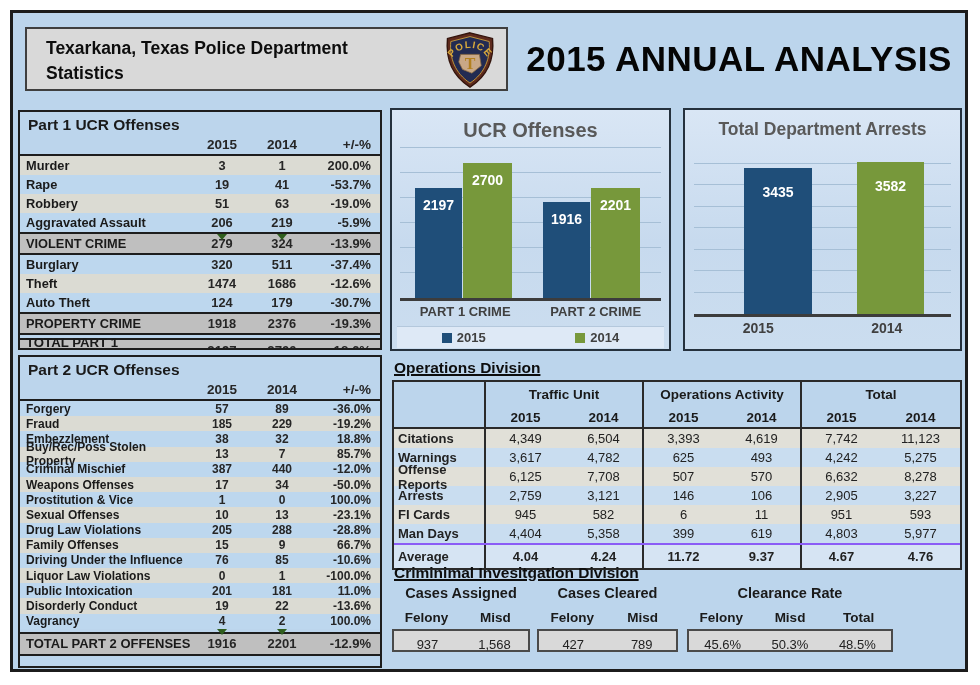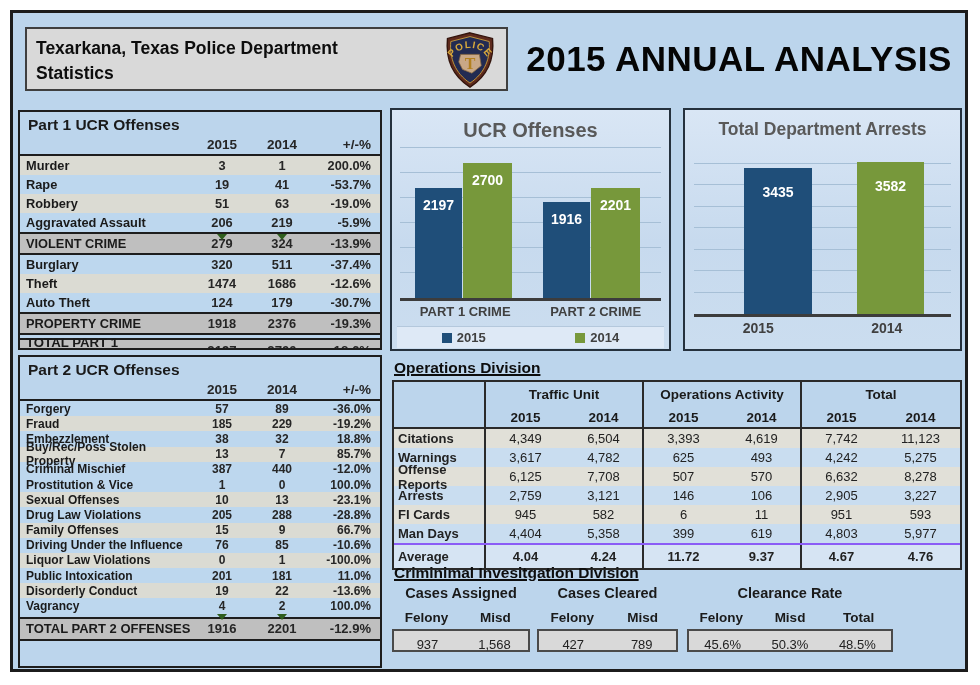--- a/index.html
+++ b/index.html
@@ -4,21 +4,21 @@
 <style>
   html,body{margin:0;padding:0;background:#fff;}
   .page{position:relative;width:980px;height:685px;background:#fff;
         font-family:"Liberation Sans",sans-serif;color:#1a1a1a;overflow:hidden;}
   .frame{position:absolute;left:10px;top:10px;width:952px;height:656px;
          background:#BCD5EC;border:3px solid #1c1c1c;overflow:hidden;}
 
   
   .hdr-box{position:absolute;left:12px;top:14px;width:483px;height:64px;
            background:#D9D9D9;border:2px solid #3f3f3f;box-sizing:border-box;}
-  .hdr-title{padding:7px 0 0 9px;font-size:17.5px;font-weight:700;line-height:1.42;color:#0d0d0d;}
+  .hdr-title{padding:7px 0 0 19px;font-size:17.5px;font-weight:700;line-height:1.42;color:#0d0d0d;}
   .badge{position:absolute;right:6px;top:1px;width:60px;height:60px;}
   .annual{position:absolute;left:500px;top:14px;width:452px;height:64px;display:flex;
           align-items:center;justify-content:center;font-size:35px;font-weight:800;
           letter-spacing:.5px;color:#050505;}
 
   
   .part-panel{position:absolute;left:5px;width:364px;border:2px solid #1d1d1d;
               box-sizing:border-box;overflow:hidden;}
   #part1{top:97px;height:240px;}
   #part2{top:342px;height:313px;}
@@ -244,20 +244,26 @@
         <div class="ca">13</div>
         <div class="cb">7</div>
         <div class="cc">85.7%</div>
       </div>
           <div class="trow row-blue">
         <div class="cl">Criminal Mischief</div>
         <div class="ca">387</div>
         <div class="cb">440</div>
         <div class="cc">-12.0%</div>
       </div>
+          <div class="trow row-gray">
+        <div class="cl">Weapons Offenses</div>
+        <div class="ca">17</div>
+        <div class="cb">34</div>
+        <div class="cc">-50.0%</div>
+      </div>
           <div class="trow row-blue">
         <div class="cl">Prostitution &amp; Vice</div>
         <div class="ca">1</div>
         <div class="cb">0</div>
         <div class="cc">100.0%</div>
       </div>
           <div class="trow row-gray">
         <div class="cl">Sexual Offenses</div>
         <div class="ca">10</div>
         <div class="cb">13</div>

